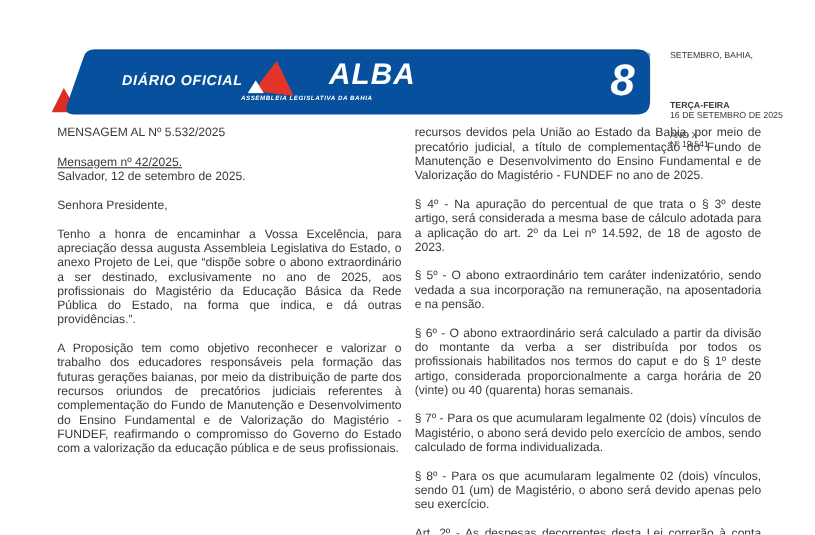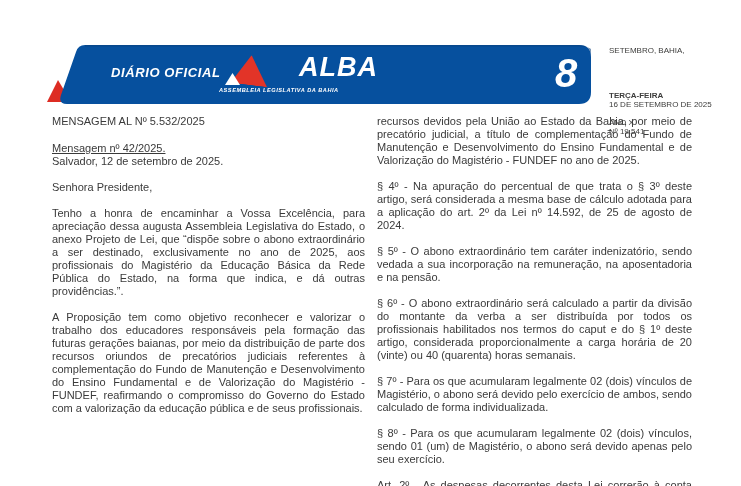--- a/index.html
+++ b/index.html
@@ -111,21 +111,21 @@
     <p class="tight">Mensagem nº 42/2025.</p>
     <p>Salvador, 12 de setembro de 2025.</p>
     <p>Senhora Presidente,</p>
     <p>Tenho a honra de encaminhar a Vossa Excelência, para apreciação dessa augusta Assembleia Legislativa do Estado, o anexo Projeto de Lei, que “dispõe sobre o abono extraordinário a ser destinado, exclusivamente no ano de 2025, aos profissionais do Magistério da Educação Básica da Rede Pública do Estado, na forma que indica, e dá outras providências.”.</p>
     <p>A Proposição tem como objetivo reconhecer e valorizar o trabalho dos educadores responsáveis pela formação das futuras gerações baianas, por meio da distribuição de parte dos recursos oriundos de precatórios judiciais referentes à complementação do Fundo de Manutenção e Desenvolvimento do Ensino Fundamental e de Valorização do Magistério - FUNDEF, reafirmando o compromisso do Governo do Estado com a valorização da educação pública e de seus profissionais.</p>
 
   </div>
 
   <div class="col col-right">
     <p>recursos devidos pela União ao Estado da Bahia, por meio de precatório judicial, a título de complementação do Fundo de Manutenção e Desenvolvimento do Ensino Fundamental e de Valorização do Magistério - FUNDEF no ano de 2025.</p>
-    <p>§ 4º - Na apuração do percentual de que trata o § 3º deste artigo, será considerada a mesma base de cálculo adotada para a aplicação do art. 2º da Lei nº 14.592, de 25 de agosto de 2024.</p>
+    <p>§ 4º - Na apuração do percentual de que trata o § 3º deste artigo, será considerada a mesma base de cálculo adotada para a aplicação do art. 2º da Lei nº 14.592, de 18 de agosto de 2023.</p>
     <p>§ 5º - O abono extraordinário tem caráter indenizatório, sendo vedada a sua incorporação na remuneração, na aposentadoria e na pensão.</p>
     <p>§ 6º - O abono extraordinário será calculado a partir da divisão do montante da verba a ser distribuída por todos os profissionais habilitados nos termos do caput e do § 1º deste artigo, considerada proporcionalmente a carga horária de 20 (vinte) ou 40 (quarenta) horas semanais.</p>
     <p>§ 7º - Para os que acumularam legalmente 02 (dois) vínculos de Magistério, o abono será devido pelo exercício de ambos, sendo calculado de forma individualizada.</p>
     <p>§ 8º - Para os que acumularam legalmente 02 (dois) vínculos, sendo 01 (um) de Magistério, o abono será devido apenas pelo seu exercício.</p>
     <p>Art. 2º - As despesas decorrentes desta Lei correrão à conta dos recursos do Tesouro, ficando o Poder Executivo autorizado a promover as alterações que se fizerem necessárias.</p>
   </div>
 
 </div>
 
 </body></html>

